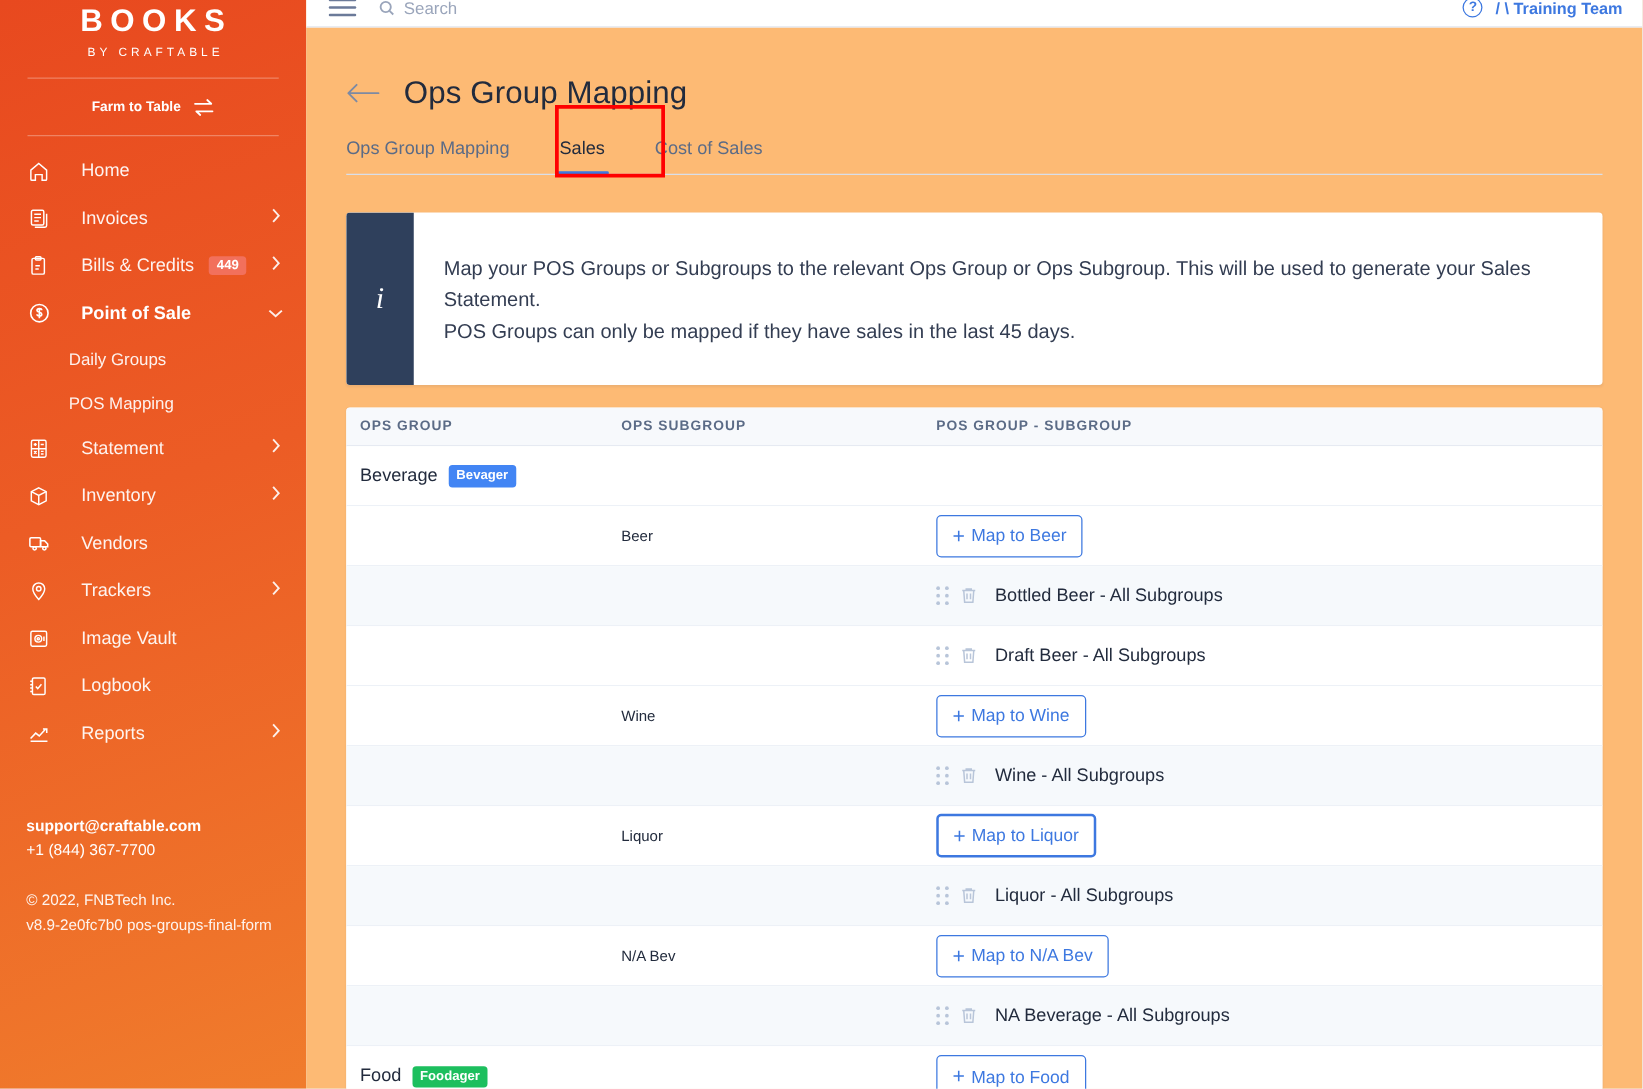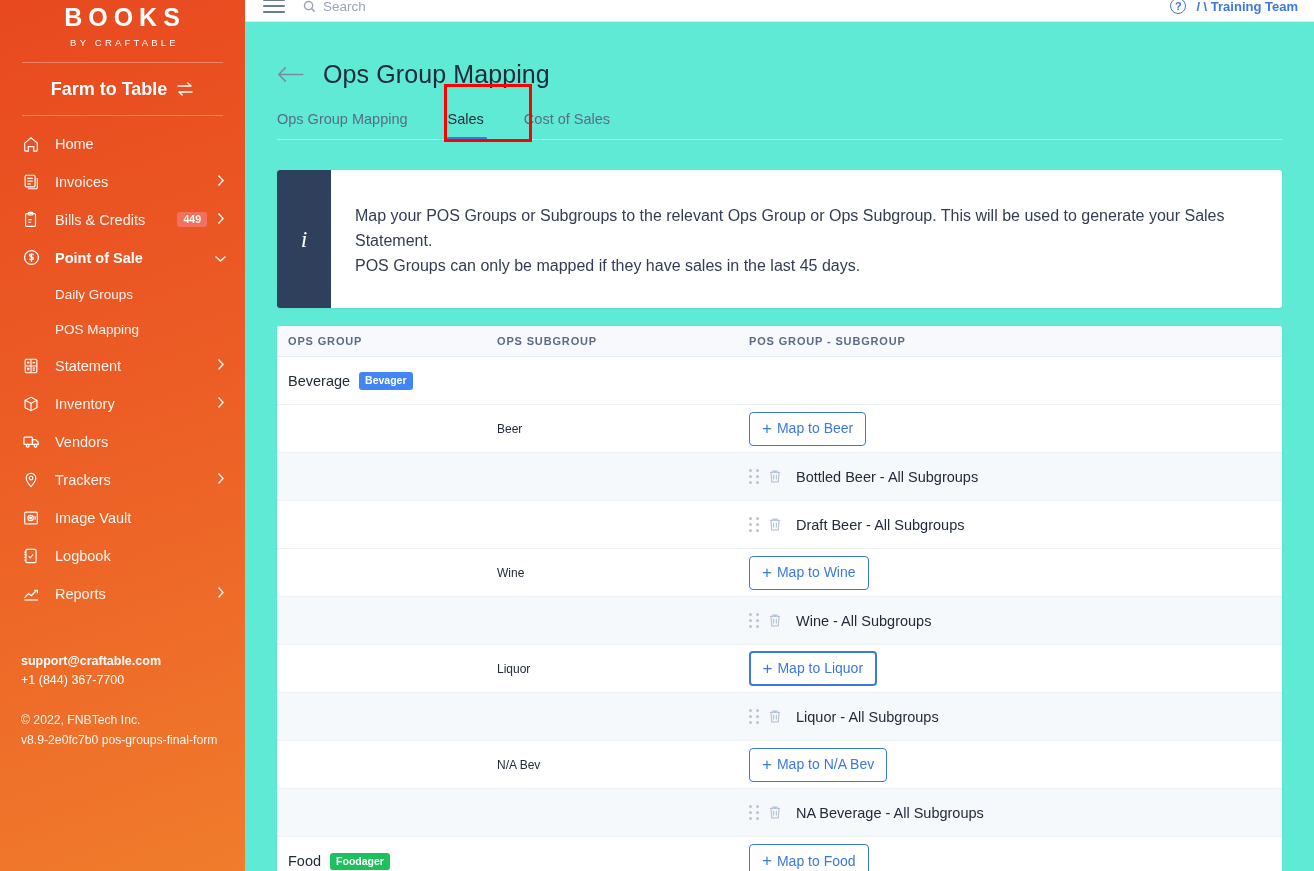--- a/index.html
+++ b/index.html
@@ -24,27 +24,27 @@
   }
   .brand-sub {
     font-size: 9.5px; letter-spacing: 3.2px; color: #fff;
     margin-top: 5px; padding-left: 4px; font-weight: 500;
   }
   .divider { height: 1px; background: rgba(255,255,255,0.30); margin: 0 22px; }
   .org-row {
     display: flex; align-items: center; justify-content: center;
     gap: 9px; padding: 16px 0 15px; cursor: pointer;
   }
-  .org-name { font-size: 18px; font-weight: 700; color: #fff; }
+  .org-name { font-size: 11px; font-weight: 700; color: #fff; }
   .swap-ico { width: 18px; height: 14px; display: block; }
 
   .nav { padding-top: 9px; }
   .nav-item {
     display: flex; align-items: center; height: 38px;
-    padding: 0 18px 0 21px; cursor: pointer; position: relative;
+    padding: 0 18px 0 21px; cursor: pointer; position: relative; gap: 10px;
   }
   .nav-ico { width: 20px; flex: 0 0 20px; display: flex; align-items: center; justify-content: center; }
   .nav-ico svg { display: block; }
   .nav-label {
     flex: 1; margin-left: 14px; font-size: 14.5px;
     color: rgba(255,255,255,0.93); font-weight: 400; white-space: nowrap;
   }
   .nav-item.active .nav-label { font-weight: 700; color: #fff; }
   .chev { flex: 0 0 10px; opacity: .9; }
   .badge-count {
@@ -57,21 +57,21 @@
     cursor: pointer;
   }
 
   .foot { position: absolute; left: 21px; top: 652px; width: 210px; }
   .foot-line { font-size: 12.5px; color: #fff; line-height: 1.55; }
   .foot-line.bold { font-weight: 700; }
   .foot-legal { margin-top: 20px; }
   .foot-legal div { font-size: 12.2px; color: rgba(255,255,255,0.92); line-height: 1.62; }
 
   
-  .main { flex: 1; height: 871px; position: relative; background: #5eead4; }
+  .main { flex: 1; height: 871px; position: relative; background: #fdba74; }
 
   .topbar {
     height: 22px; background: #fff; border-bottom: 1px solid #e2e6ee;
     display: flex; align-items: flex-end; padding: 0 16px 0 18px;
     overflow: hidden;
   }
   .topbar-left { display: flex; align-items: center; gap: 18px; height: 30px; margin-top: -10px; }
   .hamburger { width: 22px; display: flex; flex-direction: column; gap: 4px; cursor: pointer; }
   .hamburger span { height: 2px; background: #6b7a99; border-radius: 1px; display: block; }
   .search-wrap { display: flex; align-items: center; gap: 7px; cursor: text; }

